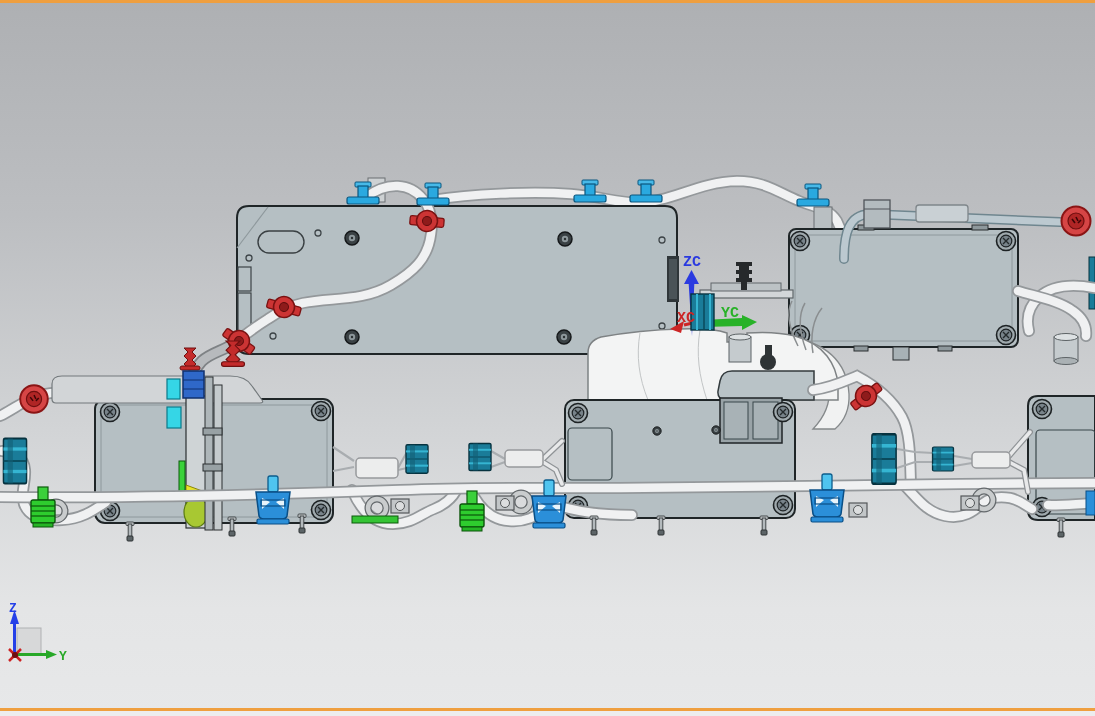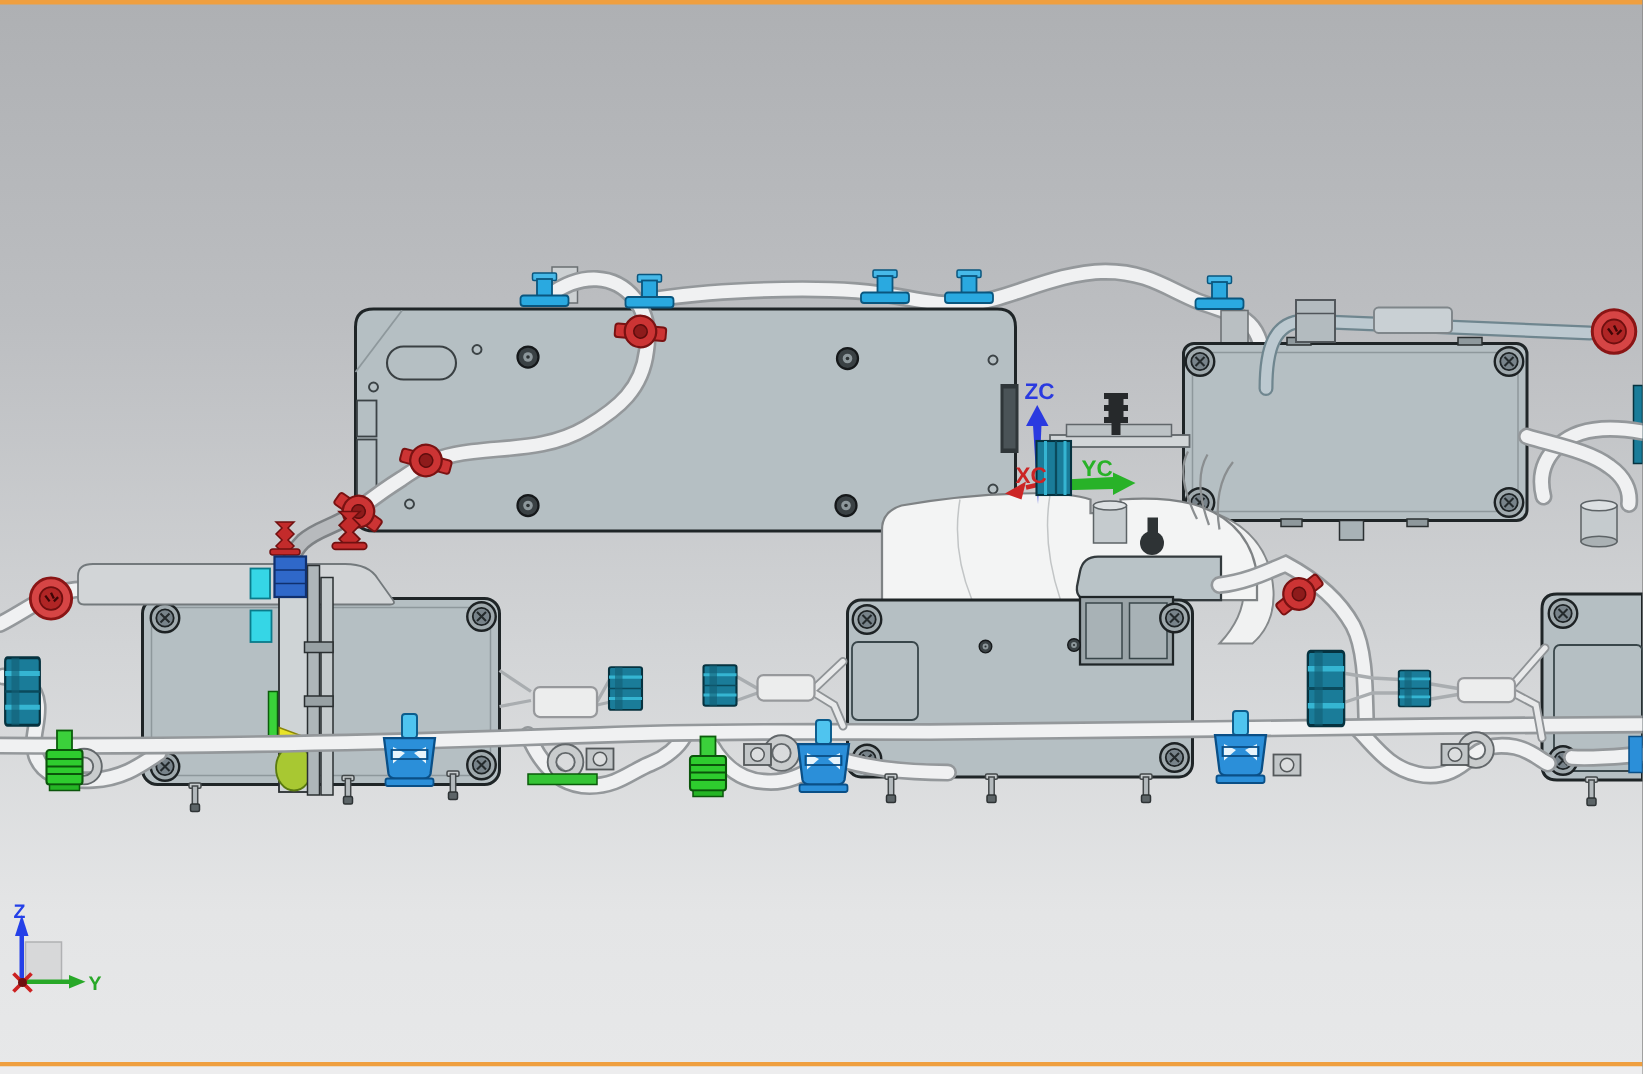--- a/index.html
+++ b/index.html
@@ -1,17 +1,17 @@
 <!DOCTYPE html>
 <html><head>
 <meta charset="utf-8">
 <style>
   html,body{margin:0;padding:0;background:#888;}
   .viewport{position:relative;width:1095px;height:716px;overflow:hidden;
-    font-family:Liberation Sans, sans-serif;}
+    font-family:Liberation Mono, monospace;}
   svg{display:block}
   .to{fill:none;stroke:#94989b;stroke-width:12;stroke-linecap:round}
   .ti{fill:none;stroke:#f0f1f2;stroke-width:8.5;stroke-linecap:round}
   .gto{fill:none;stroke:#7e8285;stroke-width:12;stroke-linecap:round}
   .gti{fill:none;stroke:#b7babd;stroke-width:8.5;stroke-linecap:round}
   .bto{fill:none;stroke:#6f868f;stroke-width:10;stroke-linecap:round}
   .bti{fill:none;stroke:#bcc9d0;stroke-width:7;stroke-linecap:round}
   .wire{stroke:#a9adb0;stroke-width:2.2;fill:none}
   .wire2o{stroke:#8f9396;stroke-width:6;fill:none;stroke-linecap:round}
   .wire2{stroke:#e8e9ea;stroke-width:3.5;fill:none;stroke-linecap:round}

